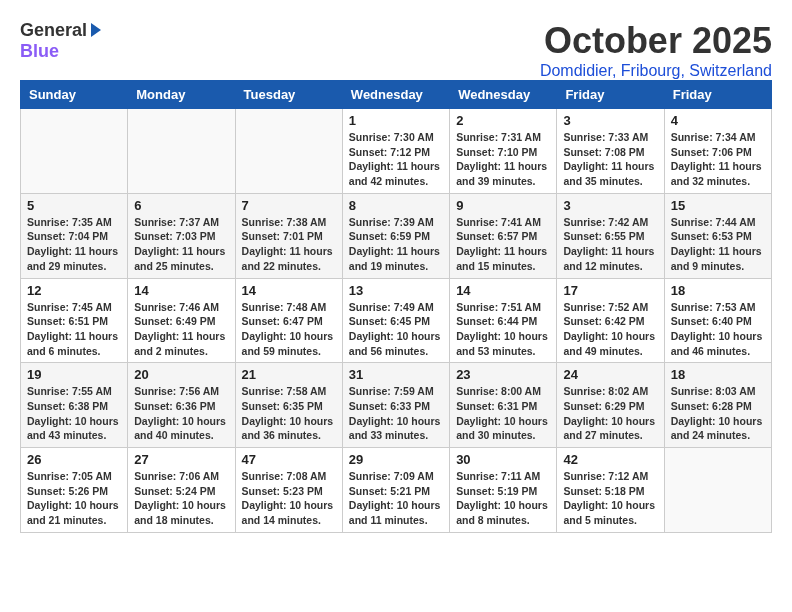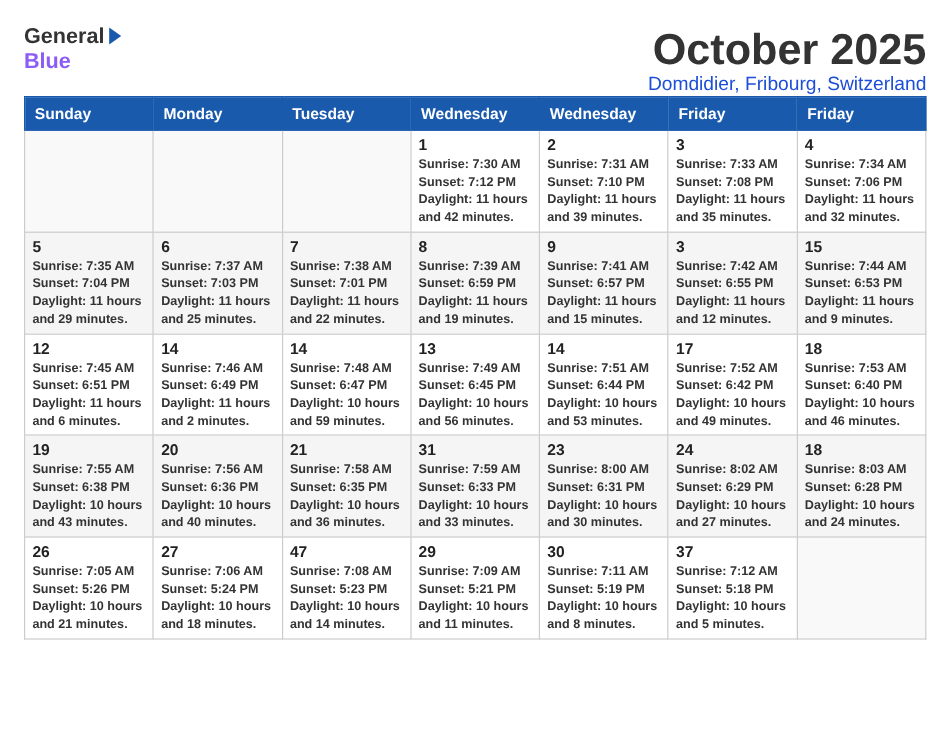--- a/index.html
+++ b/index.html
@@ -263,19 +263,19 @@
         </td>
         <td>
           <div class="day-number">29</div>
           <div class="day-info">Sunrise: 7:09 AM<br>Sunset: 5:21 PM<br>Daylight: 10 hours<br>and 11 minutes.</div>
         </td>
         <td>
           <div class="day-number">30</div>
           <div class="day-info">Sunrise: 7:11 AM<br>Sunset: 5:19 PM<br>Daylight: 10 hours<br>and 8 minutes.</div>
         </td>
         <td>
-          <div class="day-number">37</div>
+          <div class="day-number">42</div>
           <div class="day-info">Sunrise: 7:12 AM<br>Sunset: 5:18 PM<br>Daylight: 10 hours<br>and 5 minutes.</div>
         </td>
         <td class="empty"></td>
       </tr>
     </tbody>
 </table>
 
 </body></html>

